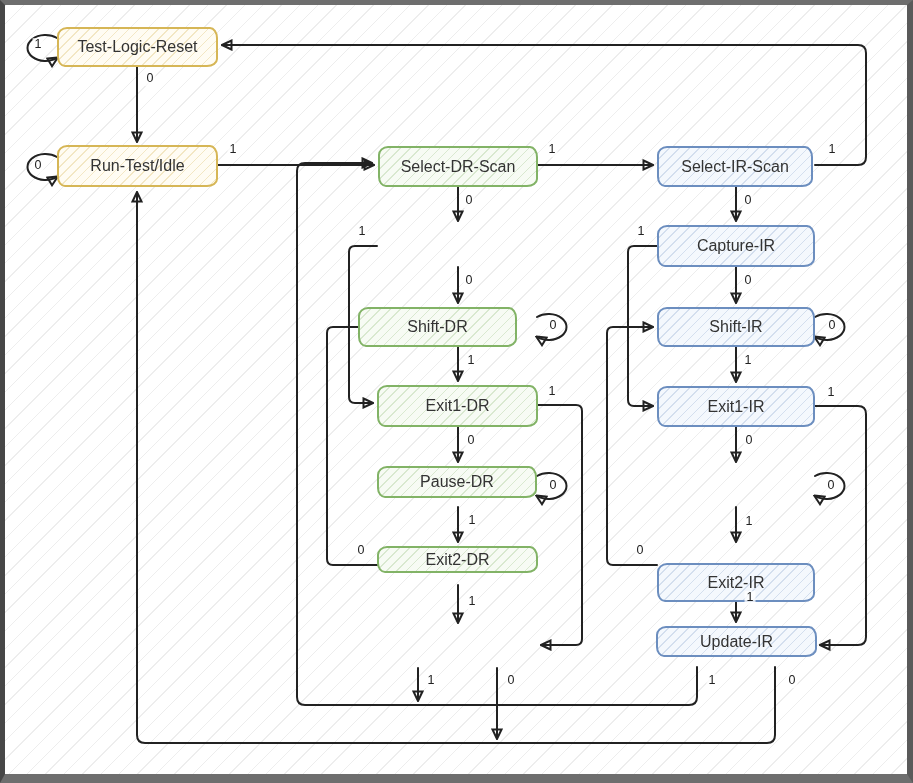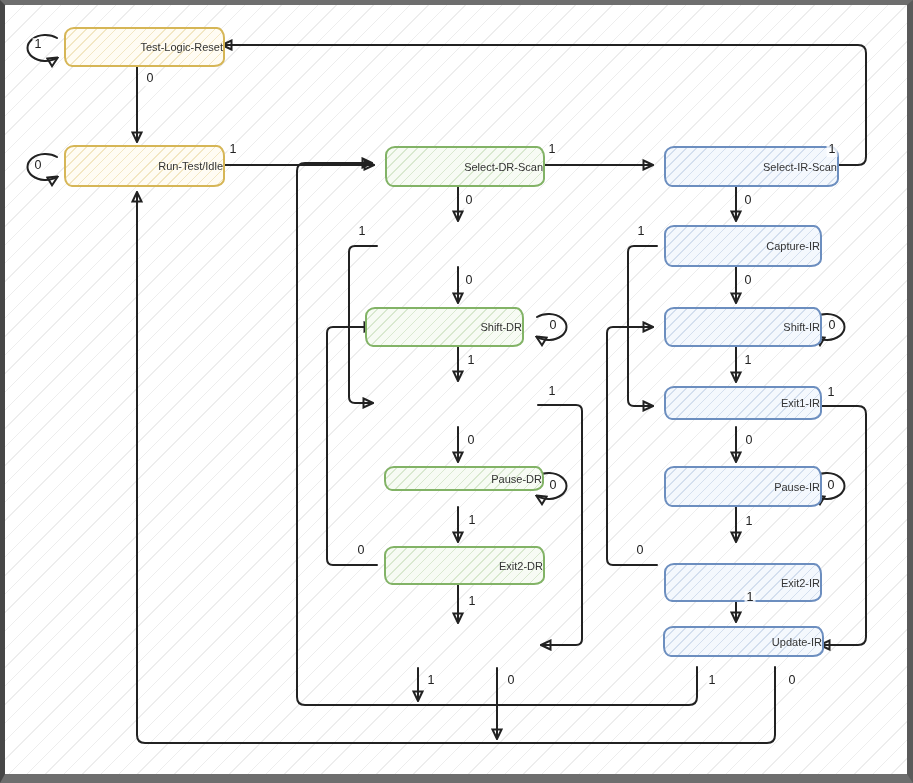--- a/index.html
+++ b/index.html
@@ -16,24 +16,24 @@
         rgba(120,120,120,0.13) 0px, rgba(120,120,120,0.13) 1px,
         transparent 1px, transparent 13px),
       #ffffff;
     overflow:hidden;
     font-family:"Liberation Sans", sans-serif;
   }
   #edges{position:absolute;left:0;top:0;pointer-events:none;}
   #edges path{fill:none;stroke:#222;stroke-width:2;stroke-linecap:round;}
   .node{
     position:absolute;box-sizing:border-box;
-    display:flex;align-items:center;justify-content:flex-end;
+    display:flex;align-items:center;justify-content:center;
     border:2px solid;
     border-radius:10px 8px 11px 8px / 9px 11px 8px 10px;
-    font-size:11px;color:#333;cursor:default;margin-left:7px;
+    font-size:16px;color:#333;cursor:default;
   }
   .node.y{
     border-color:#d6b656;
     background:repeating-linear-gradient(135deg,
       rgba(214,182,86,0.30) 0 1px, transparent 1px 7px), #fffcf3;
   }
   .node.g{
     border-color:#82b366;
     background:repeating-linear-gradient(135deg,
       rgba(130,179,102,0.26) 0 1px, transparent 1px 7px), #f7fbf4;
@@ -104,41 +104,41 @@
   <div class="node g" style="left:373px;top:141px;width:160px;height:41px">
       <span>Select-DR-Scan</span>
     </div>
 
   <div class="node y" style="left:52px;top:140px;width:161px;height:42px">
       <span>Run-Test/Idle</span>
     </div>
   <div class="node g" style="left:353px;top:302px;width:159px;height:40px">
       <span>Shift-DR</span>
     </div>
-  <div class="node g" style="left:372px;top:461px;width:160px;height:25px">
+  <div class="node g" style="left:372px;top:380px;width:161px;height:42px">
+      <span>Exit1-DR</span>
+    </div>
+  <div class="node g" style="left:372px;top:461px;width:160px;height:32px">
       <span>Pause-DR</span>
     </div>
-  <div class="node g" style="left:372px;top:541px;width:161px;height:39px">
+  <div class="node g" style="left:372px;top:541px;width:161px;height:27px">
       <span>Exit2-DR</span>
     </div>
 
-  <div class="node b" style="left:652px;top:141px;width:175px;height:41px">
+  <div class="node b" style="left:652px;top:141px;width:156px;height:41px">
       <span>Select-IR-Scan</span>
     </div>
   <div class="node b" style="left:652px;top:302px;width:158px;height:40px">
       <span>Shift-IR</span>
     </div>
   <div class="node b" style="left:652px;top:220px;width:158px;height:42px">
       <span>Capture-IR</span>
     </div>
-  <div class="node b" style="left:652px;top:381px;width:158px;height:34px">
+  <div class="node b" style="left:652px;top:381px;width:158px;height:41px">
       <span>Exit1-IR</span>
-    </div>
-  <div class="node b" style="left:652px;top:461px;width:158px;height:41px">
-      <span>Pause-IR</span>
     </div>
   <div class="node b" style="left:652px;top:558px;width:158px;height:39px">
       <span>Exit2-IR</span>
     </div>
   <div class="node b" style="left:651px;top:621px;width:161px;height:31px">
       <span>Update-IR</span>
     </div>
 
   <span class="elabel" style="left:33px;top:40px">1</span>
   <span class="elabel" style="left:145px;top:74px">0</span>

